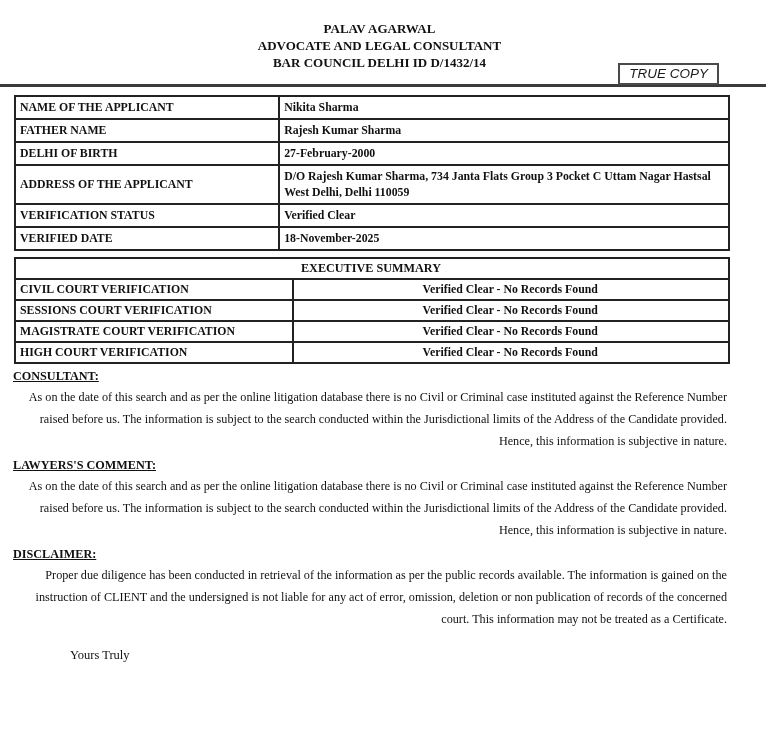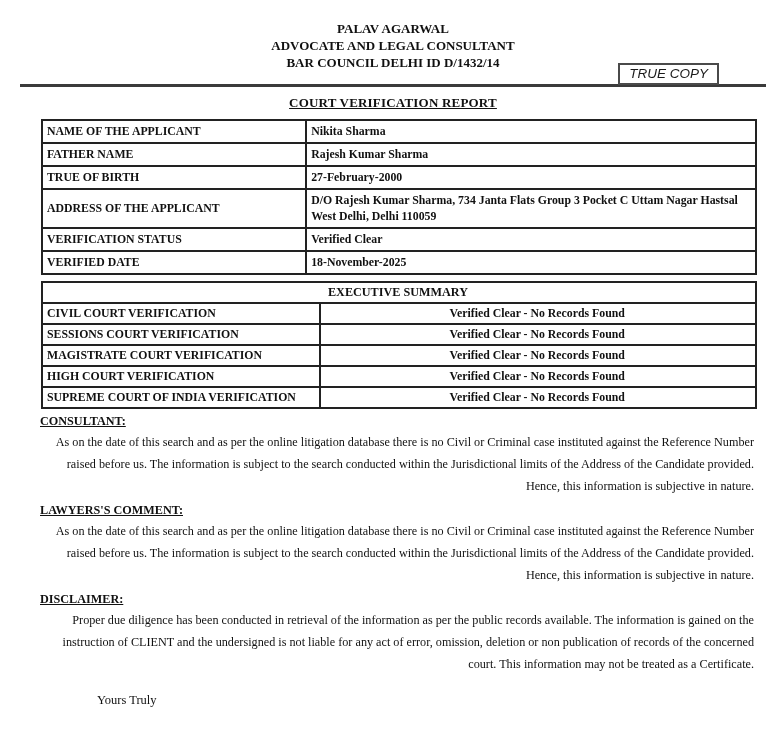--- a/index.html
+++ b/index.html
@@ -8,21 +8,21 @@
   }
   *{margin:0;padding:0;box-sizing:border-box;}
   html,body{width:772px;height:739px;background:#ffffff;overflow:hidden;}
   body{
     font-family:"Liberation Serif","DejaVu Serif",serif;
     color:#111;
     position:relative;
   }
   .page{
     width:772px;height:739px;
-    padding:16px 26px 0 40px;
+    padding:16px 26px 0 13px;
     position:relative;
   }
   
   .letterhead{
     text-align:center;
     font-weight:bold;
     font-size:13px;
     line-height:17px;
     padding-top:4px;
   }
@@ -108,34 +108,33 @@
   <div class="letterhead">
     <div>PALAV AGARWAL</div>
     <div>ADVOCATE AND LEGAL CONSULTANT</div>
     <div>BAR COUNCIL DELHI ID D/1432/14</div>
   </div>
 
   <div class="true-copy">TRUE COPY</div>
 
   <hr class="top-rule">
 
-  <div class="report-title">COURT VERIFICATION REPORT</div>
 
   <table class="tbl-applicant">
     <tbody>
         <tr>
           <td class="cell-label">NAME OF THE APPLICANT</td>
           <td class="cell-value">Nikita Sharma</td>
         </tr>
         <tr>
           <td class="cell-label">FATHER NAME</td>
           <td class="cell-value">Rajesh Kumar Sharma</td>
         </tr>
         <tr>
-          <td class="cell-label">TRUE OF BIRTH</td>
+          <td class="cell-label">DELHI OF BIRTH</td>
           <td class="cell-value">27-February-2000</td>
         </tr>
         <tr>
           <td class="cell-label">ADDRESS OF THE APPLICANT</td>
           <td class="cell-value">D/O Rajesh Kumar Sharma, 734 Janta Flats Group 3 Pocket C Uttam Nagar Hastsal West Delhi, Delhi 110059</td>
         </tr>
         <tr>
           <td class="cell-label">VERIFICATION STATUS</td>
           <td class="cell-value">Verified Clear</td>
         </tr>
@@ -162,24 +161,20 @@
           <td class="cell-value">Verified Clear - No Records Found</td>
         </tr>
         <tr>
           <td class="cell-label">MAGISTRATE COURT VERIFICATION</td>
           <td class="cell-value">Verified Clear - No Records Found</td>
         </tr>
         <tr>
           <td class="cell-label">HIGH COURT VERIFICATION</td>
           <td class="cell-value">Verified Clear - No Records Found</td>
         </tr>
-        <tr>
-          <td class="cell-label">SUPREME COURT OF INDIA VERIFICATION</td>
-          <td class="cell-value">Verified Clear - No Records Found</td>
-        </tr>
       </tbody>
   </table>
 
   <div class="section">
     <div class="section-heading">CONSULTANT:</div>
     <div class="section-body">As on the date of this search and as per the online litigation database there is no Civil or Criminal case instituted against the Reference Number raised before us. The information is subject to the search conducted within the Jurisdictional limits of the Address of the Candidate provided. Hence, this information is subjective in nature.</div>
   </div>
 
   <div class="section">
     <div class="section-heading">LAWYERS'S COMMENT:</div>

